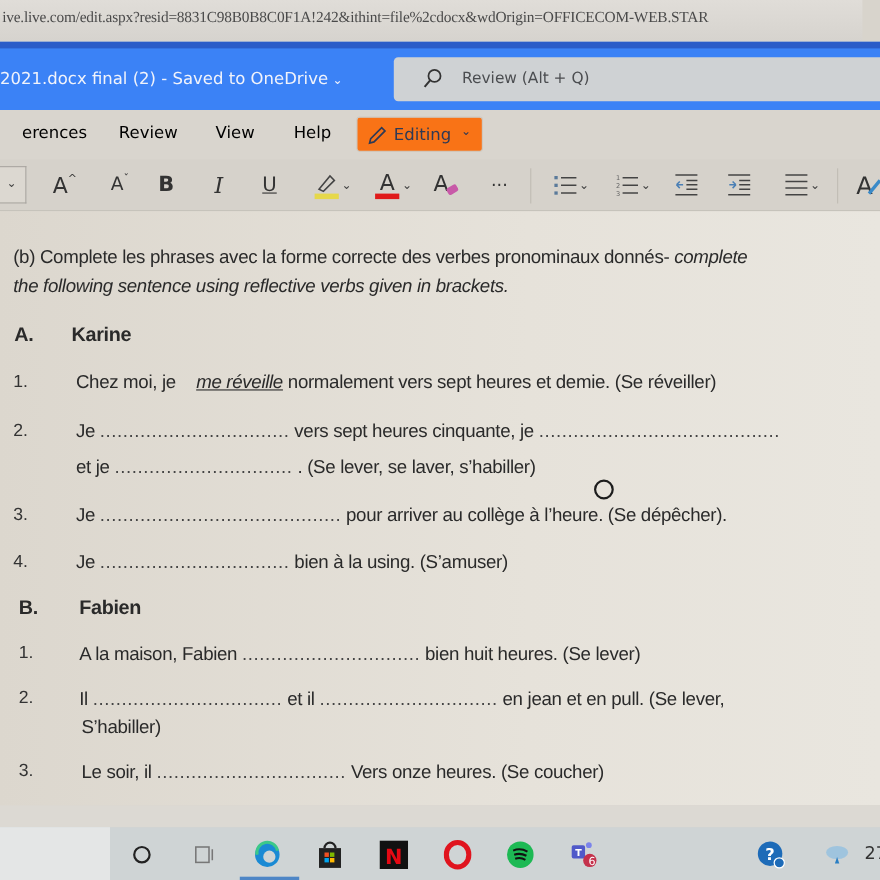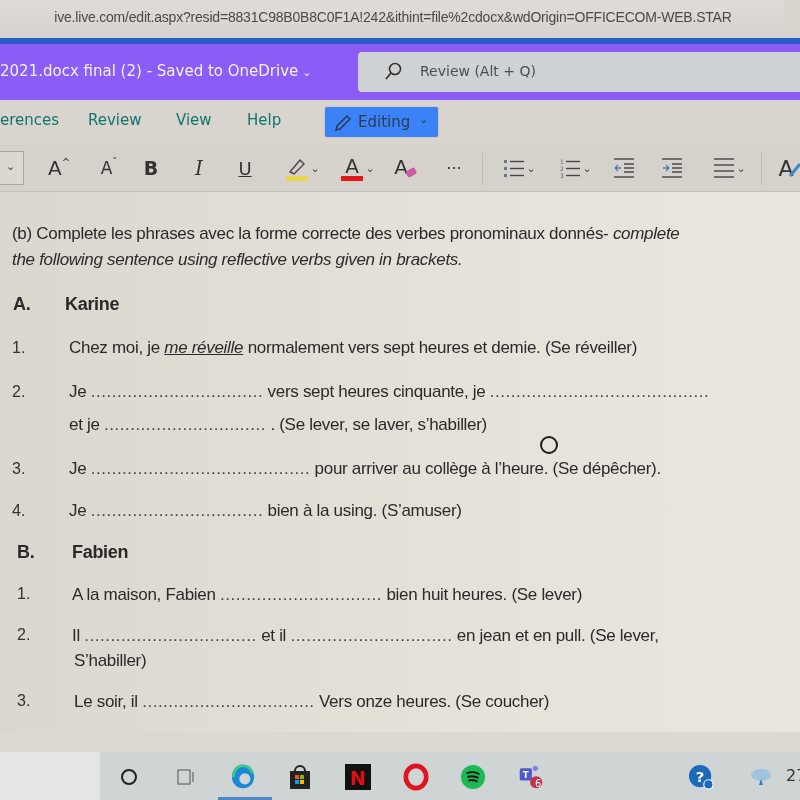--- a/index.html
+++ b/index.html
@@ -2,42 +2,42 @@
 <html><head>
 <meta charset="utf-8">
 <style>
   * { box-sizing: border-box; margin: 0; padding: 0; }
   html, body { width: 800px; height: 800px; overflow: hidden; }
   body { font-family: "Liberation Sans", sans-serif; background: #d8d4cc; position: relative; }
 
   
   .urlbar { position: absolute; left: 0; top: 0; width: 784px; height: 38px;
     background: linear-gradient(#e0ddd8, #d6d3ce); color: #4a4a4a;
-    font-family: Liberation Sans, sans-serif; font-size: 14px; line-height: 34px;
-    white-space: nowrap; overflow: hidden; padding-left: 2px; letter-spacing: -0.2px; text-align: center; }
+    font-family: Liberation Serif, serif; font-size: 14px; line-height: 34px;
+    white-space: nowrap; overflow: hidden; padding-left: 2px; letter-spacing: -0.2px; }
 
   
   .titlebar { position: absolute; left: 0; top: 38px; width: 800px; height: 62px;
-    background: #8b5cf6; border-top: 6px solid #2a5cc8; }
+    background: #3b82f6; border-top: 6px solid #2a5cc8; }
   .doc-title { position: absolute; left: 0; top: 18px; color: #f1f3fb;
     font-family: "DejaVu Sans", sans-serif; font-size: 15px; white-space: nowrap; }
   .doc-title .chev { font-size: 11px; margin-left: 4px; }
   .searchbox { position: absolute; left: 358px; top: 8px; width: 450px; height: 40px;
     background: #cfd2d4; border-radius: 4px; }
   .searchbox .search-icon { position: absolute; left: 26px; top: 10px; width: 18px; height: 20px; }
   .searchbox .ph { position: absolute; left: 62px; top: 11px; font-family: "DejaVu Sans", sans-serif;
     font-size: 14px; color: #4b4d50; }
 
   
   .tabsrow { position: absolute; left: 0; top: 100px; width: 800px; height: 45px;
     background: #d9d5ce; }
   .tab { position: absolute; top: 11px; font-family: "DejaVu Sans", sans-serif;
-    font-size: 15px; color: #0f766e; }
+    font-size: 15px; color: #000000; padding-left: 20px; }
   .editing { position: absolute; left: 324px; top: 6px; width: 115px; height: 32px;
-    background: #3b82f6; border: 1px solid #cdc9c2; border-radius: 3px;
+    background: #f97316; border: 1px solid #cdc9c2; border-radius: 3px;
     font-family: "DejaVu Sans", sans-serif; font-size: 15px; color: #2f3a55; }
   .editing .pencil { position: absolute; left: 8px; top: 6px; }
   .editing .lbl { position: absolute; left: 33px; top: 6px; }
   .editing .chev { position: absolute; left: 94px; top: 6px; font-size: 11px; }
 
   
   .toolbar { position: absolute; left: 0; top: 145px; width: 800px; height: 47px;
     background: #d6d2cb; border-bottom: 1px solid #c5c1ba; }
   .tb { position: absolute; top: 8px; height: 30px; color: #333; display: flex;
     align-items: center; justify-content: center; font-family: "DejaVu Serif", serif; }
@@ -46,21 +46,21 @@
   .chev-sm { font-family: "DejaVu Sans", sans-serif; font-size: 11px; color: #444; }
   .sep { position: absolute; top: 8px; width: 1px; height: 32px; background: #c0bcb4; }
 
   
   .doc { position: absolute; left: 0; top: 192px; width: 800px; height: 540px;
     background: linear-gradient(90deg, #dcd7ce 0%, #e6e2da 60%, #e9e6df 100%); }
   .doc-text { position: absolute; font-family: "Liberation Sans", sans-serif;
     font-size: 17px; color: #2a2a2a; white-space: nowrap; letter-spacing: -0.3px; }
   .num { position: absolute; font-family: "Liberation Sans", sans-serif; font-size: 16px; color: #333; }
   .hdr { font-weight: bold; font-size: 18px; }
-  .ul { text-decoration: underline; font-style: italic; }
+  .ul { text-decoration: underline; font-style: italic; margin-left: 14px; }
   .it { font-style: italic; }
   .dots { color: #444; letter-spacing: 0.5px; }
   .cursor-ring { position: absolute; left: 540px; top: 436px; width: 18px; height: 18px;
     border: 2.5px solid #1d1d1d; border-radius: 50%; }
 
   
   .strip { position: absolute; left: 0; top: 732px; width: 800px; height: 20px; background: #dcd9d3; }
 
   
   .taskbar { position: absolute; left: 0; top: 752px; width: 800px; height: 48px; background: #cfd4d5; }

